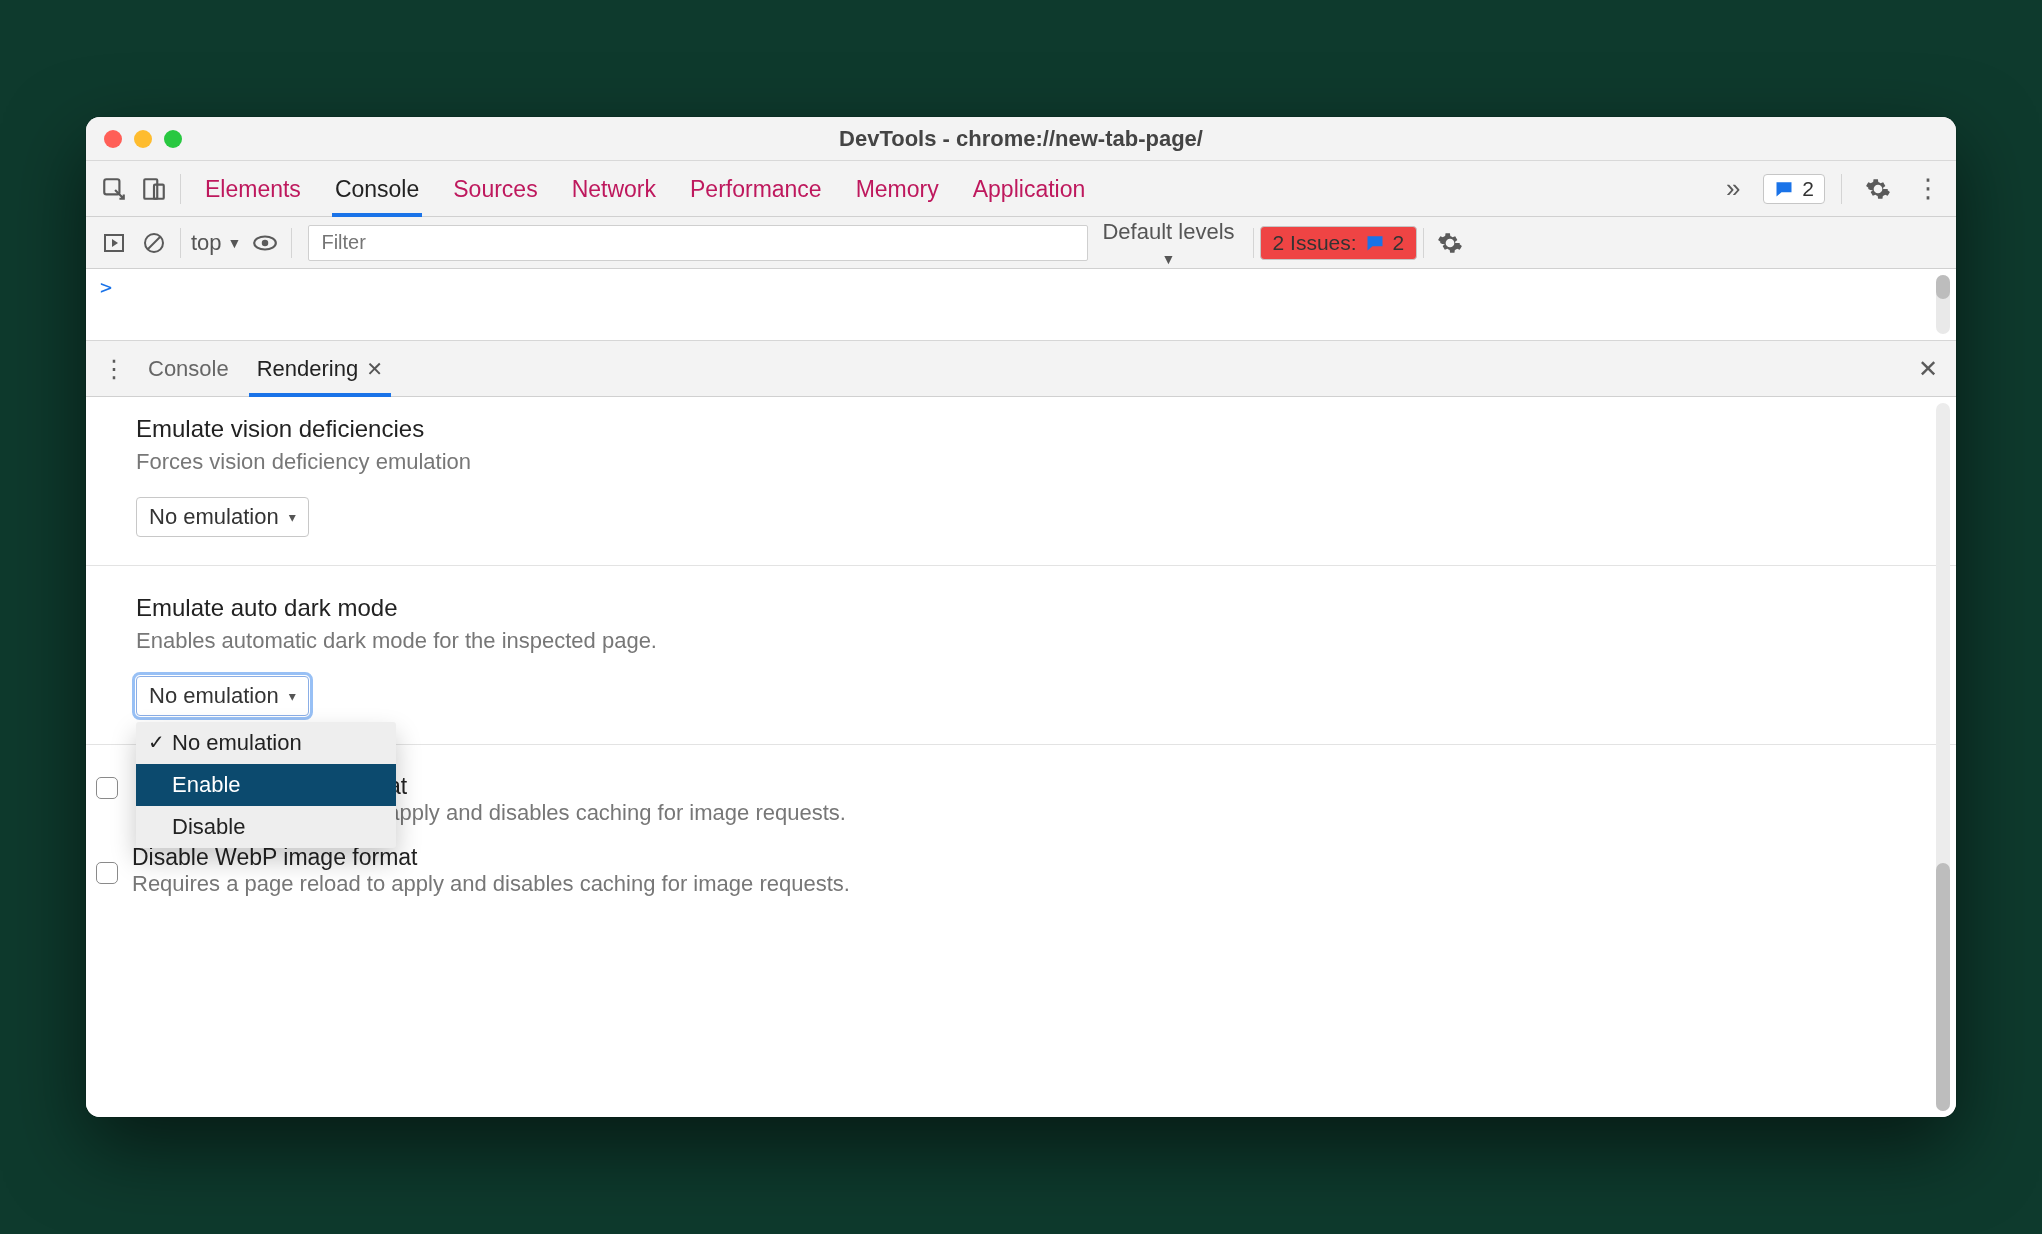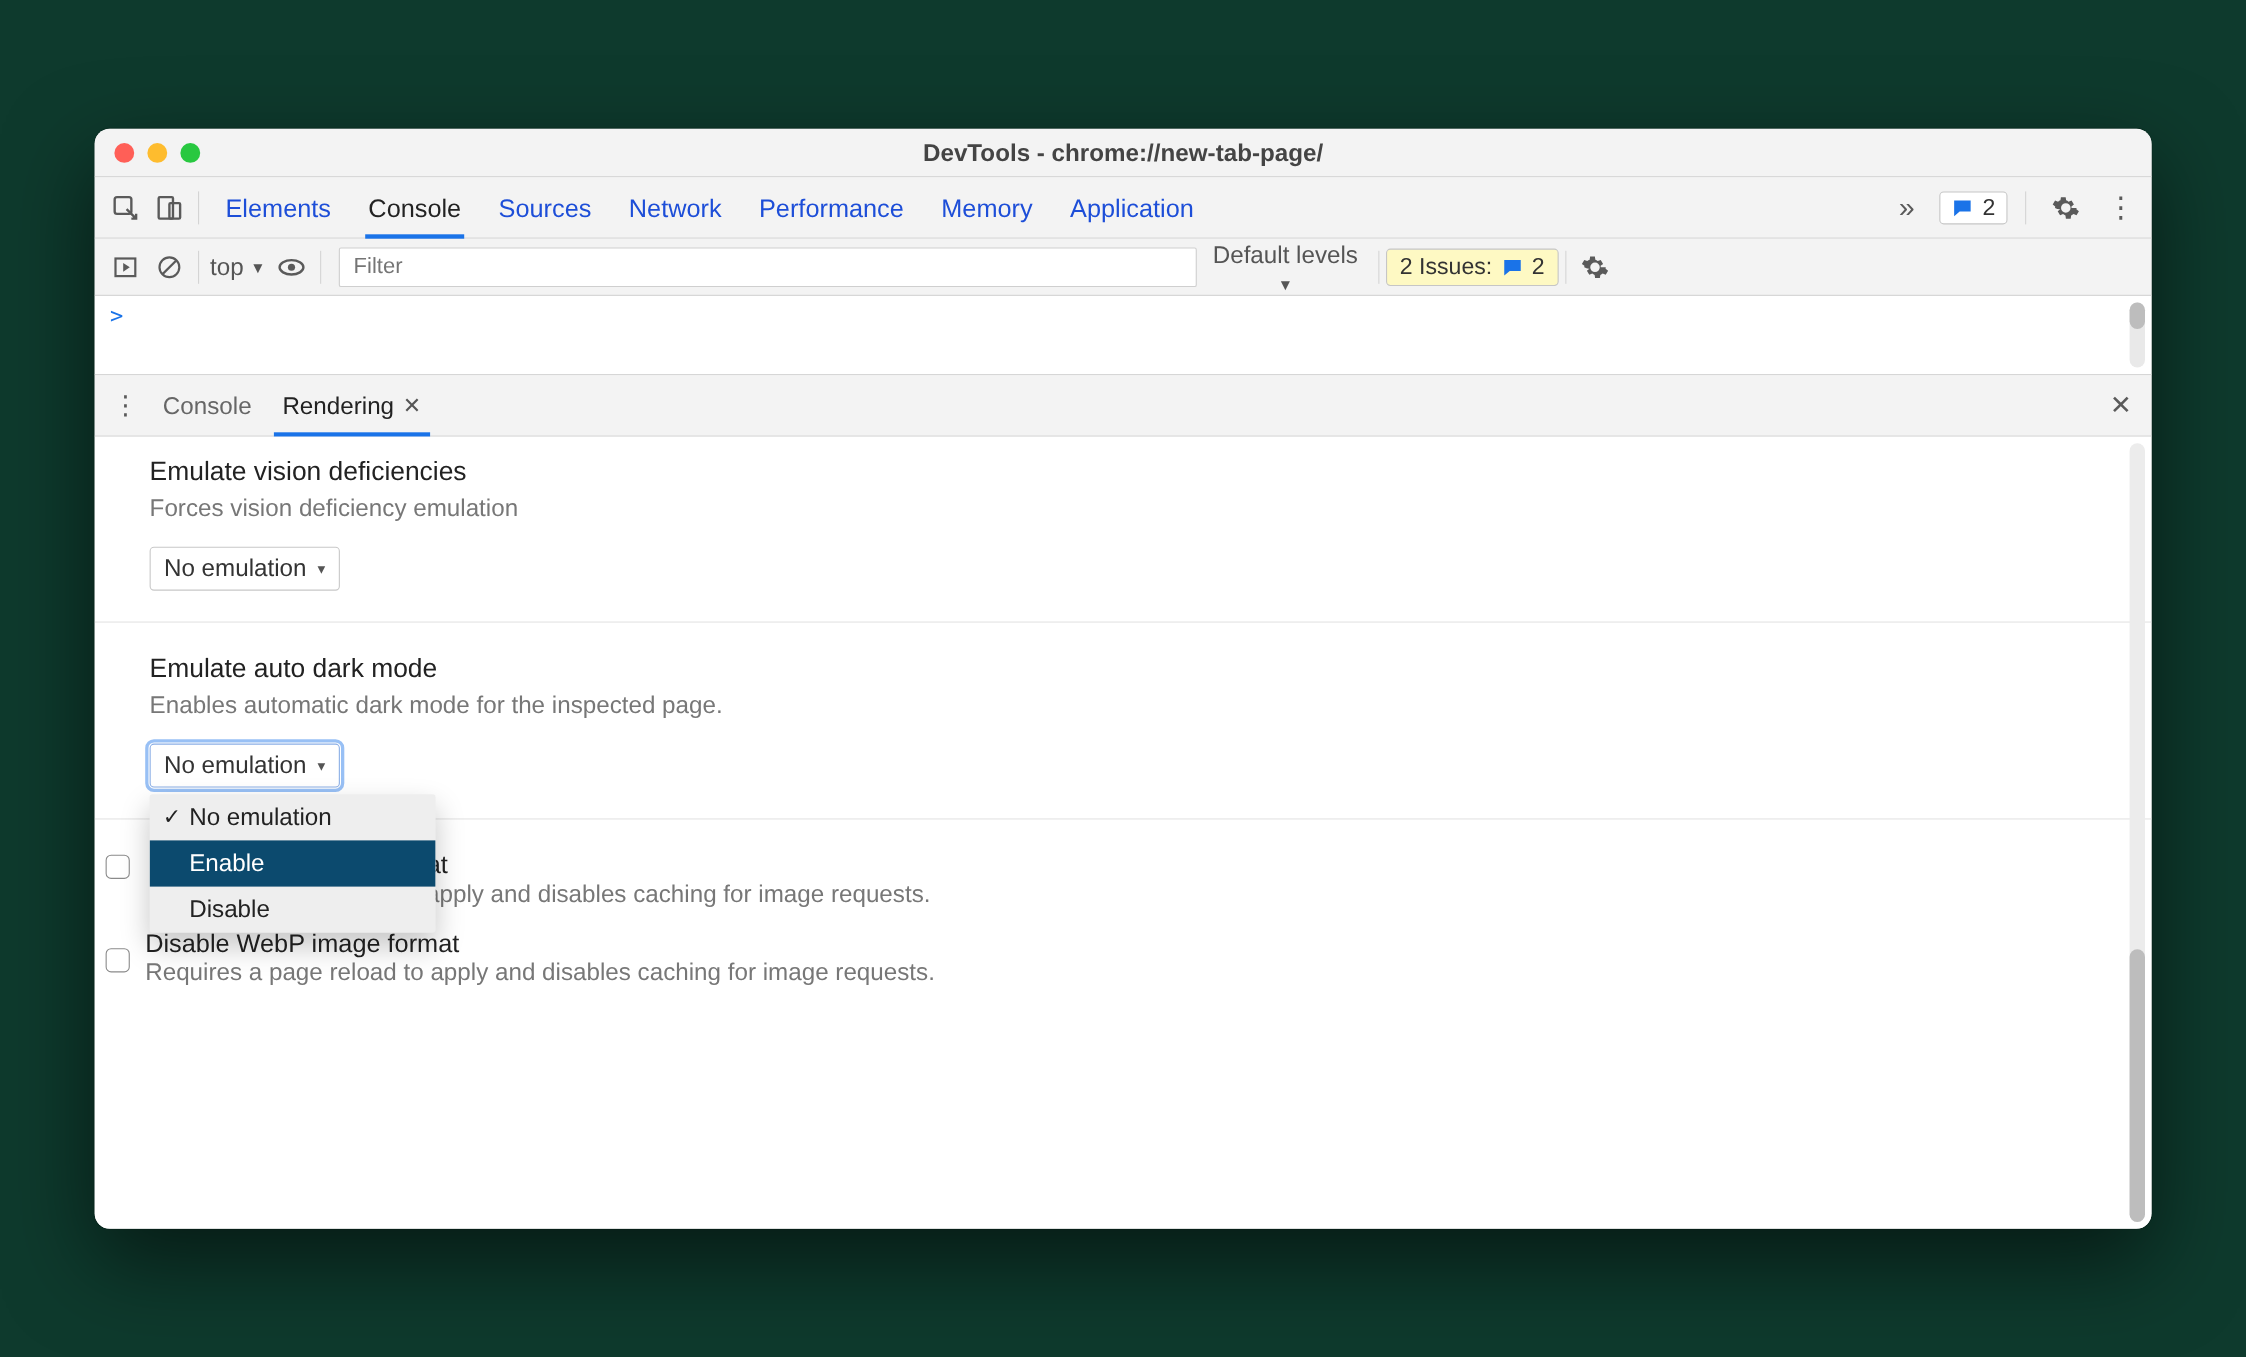--- a/index.html
+++ b/index.html
@@ -58,21 +58,21 @@
   .icon-btn {
     width: 40px; height: 40px;
     display: inline-flex; align-items: center; justify-content: center;
     cursor: pointer; color: #5a5a5a;
   }
   .vdiv { width: 1px; height: 30px; background: #d4d4d4; margin: 0 6px; }
 
   .tablist { display: flex; align-items: stretch; height: 100%; gap: 34px; margin-left: 18px; }
   .tab {
     display: inline-flex; align-items: center;
-    color: #1d4ed8; font-size: 23px; cursor: pointer;
+    color: #be185d; font-size: 23px; cursor: pointer;
     position: relative; padding-top:2px;
   }
   .tab.active { color: #222; font-weight: 500; }
   .tab.active::after {
     content: ""; position: absolute; left: -3px; right: -3px; bottom: -1px;
     height: 4px; background: #1a73e8;
   }
 
   .tabs-right { margin-left: auto; display: flex; align-items: center; gap: 10px; }
 
@@ -97,21 +97,21 @@
     color:#555; font-size: 22px; cursor:pointer; padding: 0 4px;
   }
   .filter-input {
     flex: 1; height: 36px; max-width: 780px;
     border: 1px solid #cfcfcf; border-radius: 2px;
     background: #fff; margin: 0 10px;
     padding: 0 12px; font-size: 20px; color:#333;
   }
   .pill {
     display:inline-flex; align-items:center; gap:8px;
-    border:1px solid #c6c6c6; border-radius:4px; background:#fef9c3;
+    border:1px solid #c6c6c6; border-radius:4px; background:#ef4444;
     padding:4px 12px; font-size:21px; color:#333; cursor:pointer;
     white-space: nowrap;
   }
 
   
   .console-out {
     background:#fff; height: 72px;
     border-bottom:1px solid #d6d6d6;
     position: relative;
     padding: 6px 14px;

